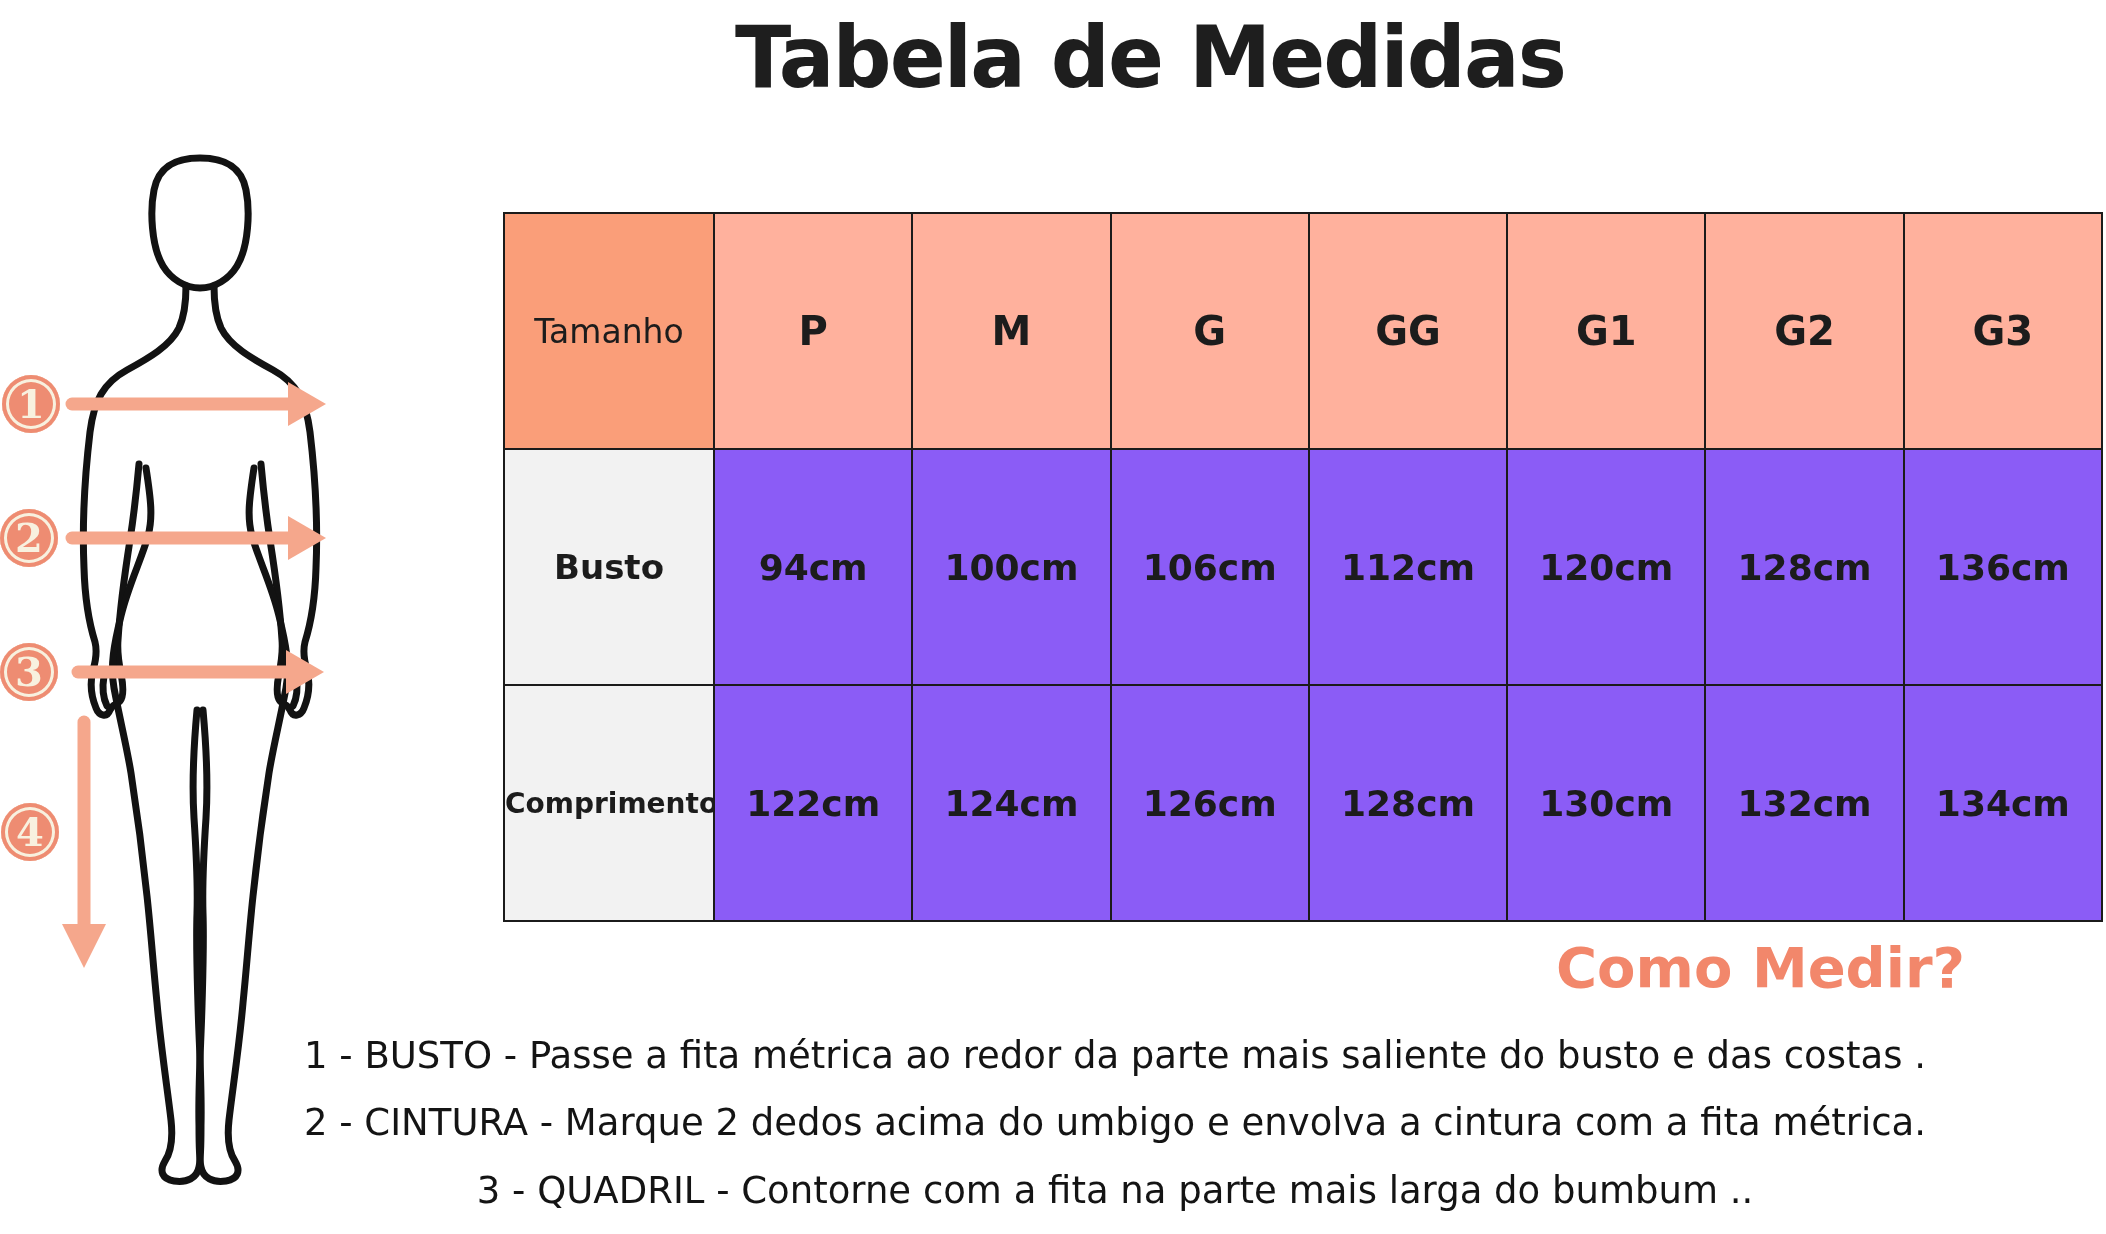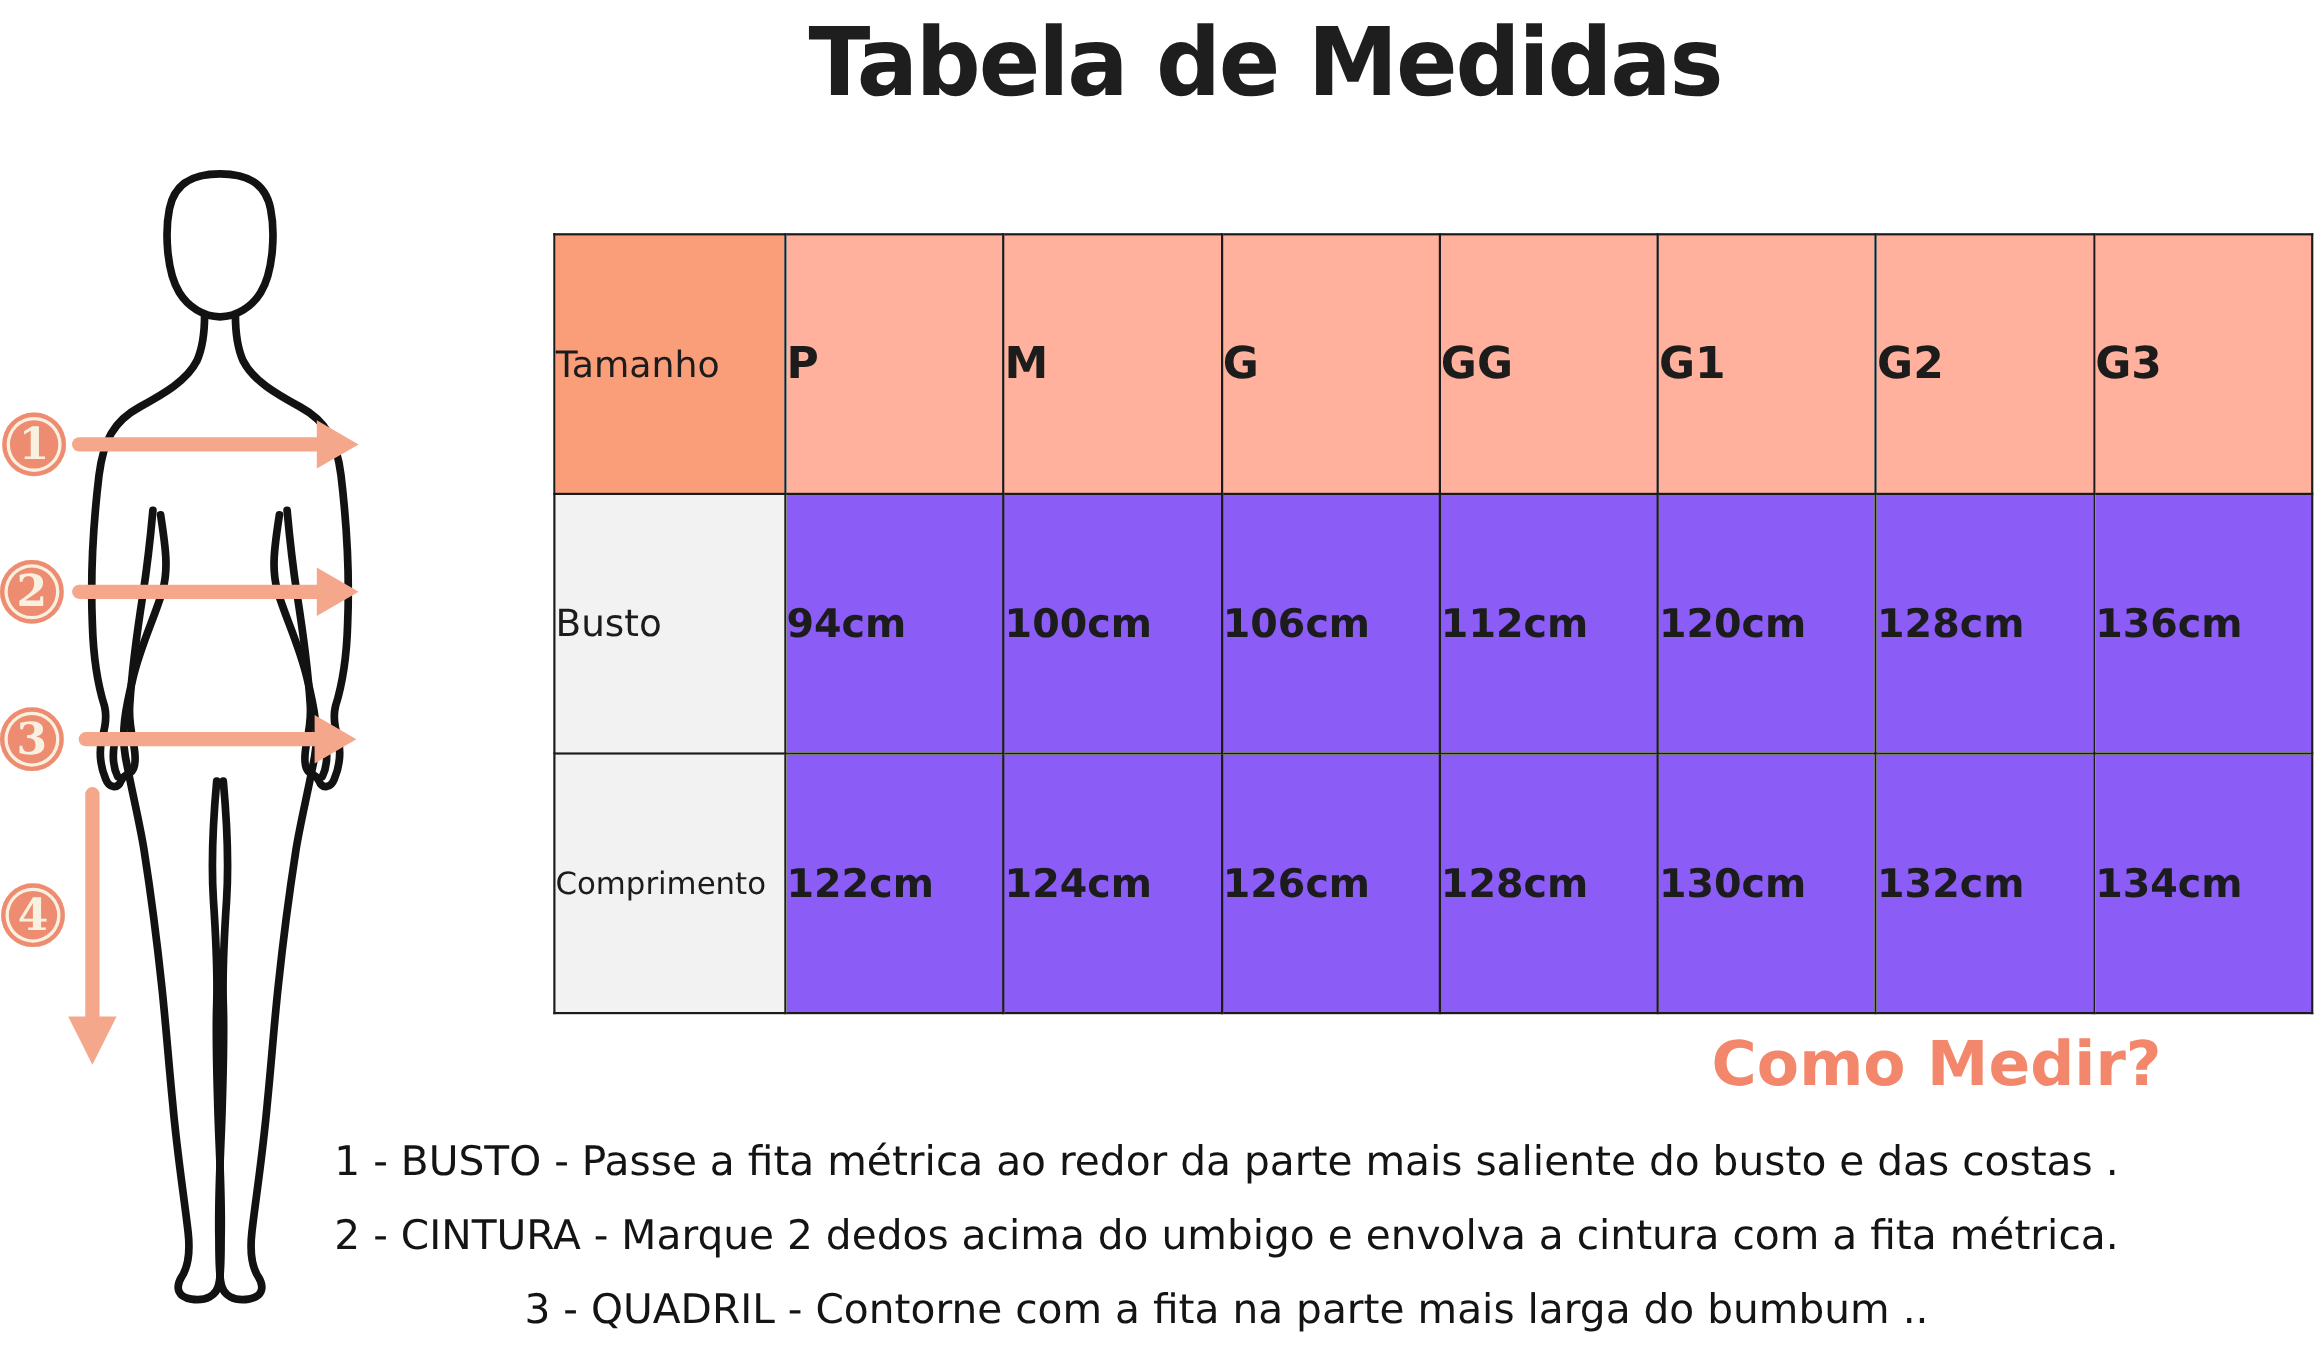--- a/index.html
+++ b/index.html
@@ -24,28 +24,28 @@
     box-shadow:inset 0 0 0 4px #ee8c72, inset 0 0 0 7px #f8f1df;
     font-family:"DejaVu Serif","Liberation Serif",serif;
     font-weight:bold;font-size:40px;color:#f8f1df;line-height:1;
   }
   
   table.size-table{
     position:absolute;left:503px;top:212px;width:1600px;height:710px;
     border-collapse:collapse;table-layout:fixed;
   }
   .size-table td,.size-table th{
-    border:2.5px solid #1b1b1b;text-align:left;vertical-align:middle;
+    border:2.5px solid #1b1b1b;text-align:center;vertical-align:middle;
     padding:0;overflow:hidden;
   }
   .size-table tr{height:142px;}
   .col-label{width:210px;}
   .th-corner{background:#fa9e79;font-weight:400;font-size:33px;}
   .th-size{background:#ffb19d;font-weight:700;font-size:40px;}
-  .row-label{background:#f2f2f2;font-weight:400;font-size:34px;}
+  .row-label{background:#f2f2f2;font-weight:700;font-size:34px;}
   .row-label.small{font-size:28px;}
   .cell-value{background:#8b5cf6;font-weight:700;font-size:36px;}
   
   .how-heading{
     position:absolute;left:400px;top:936px;width:1565px;
     text-align:right;font-size:56px;font-weight:bold;color:#f2876b;
     margin:0;line-height:1.15;
   }
   .steps{
     position:absolute;left:120px;top:1034px;width:1990px;

